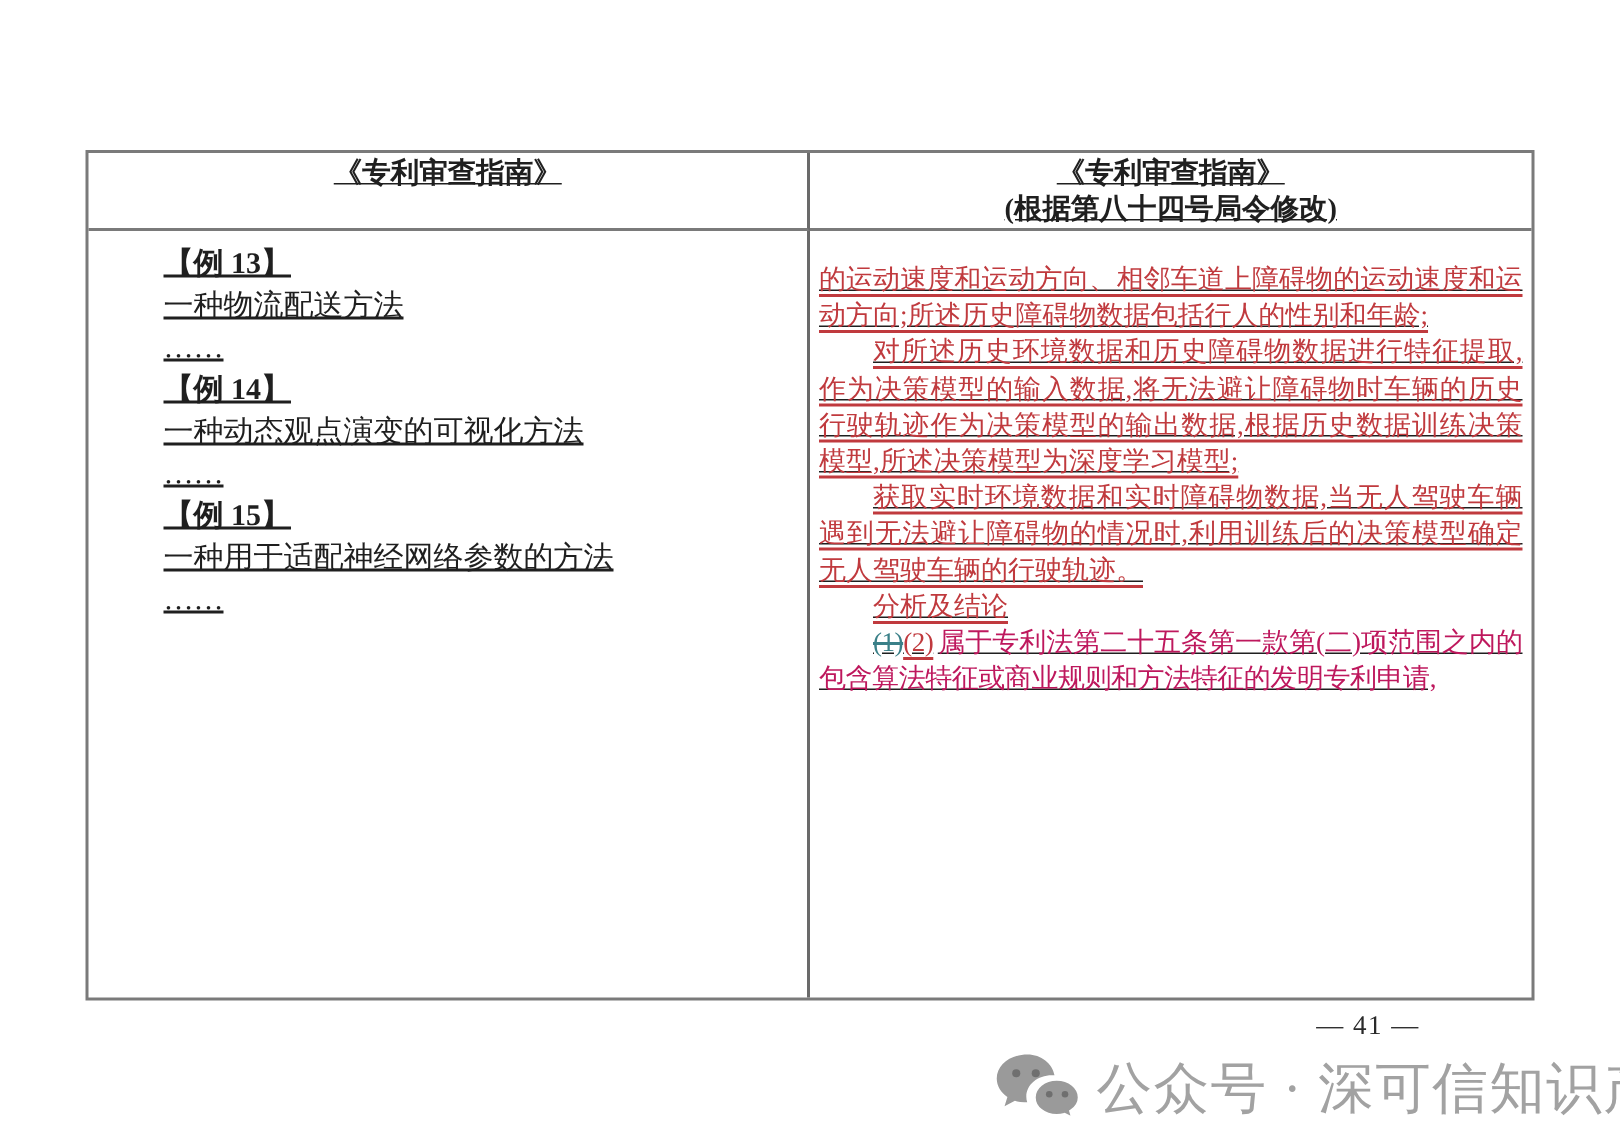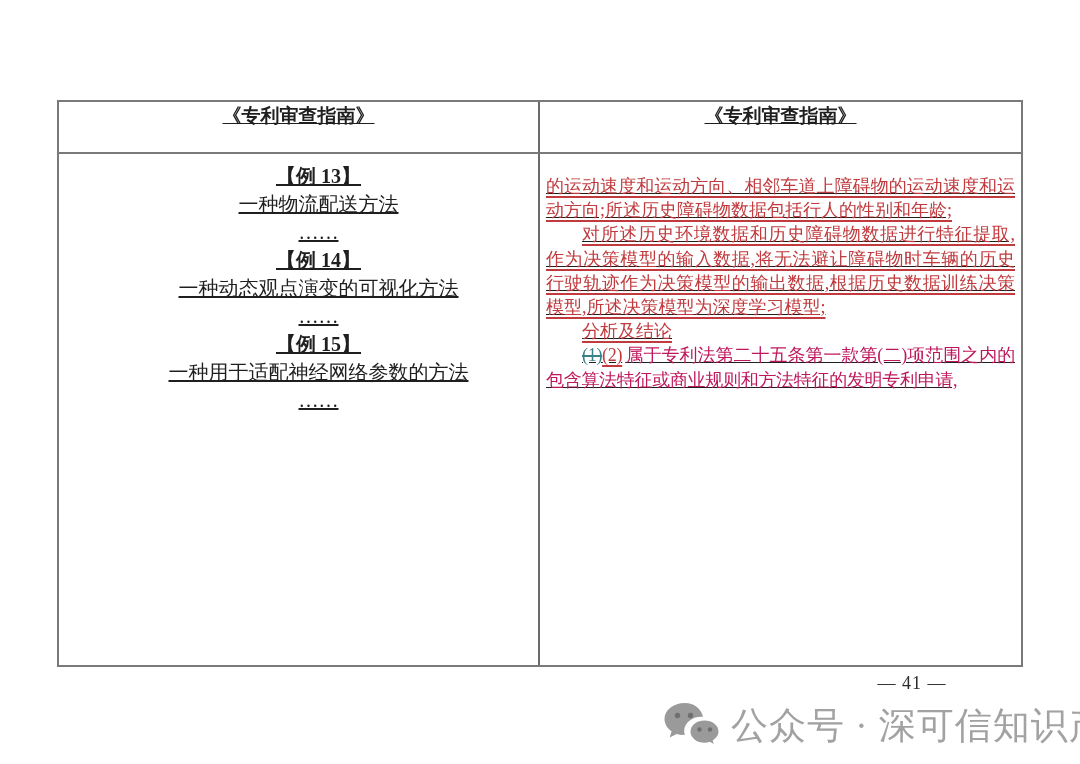--- a/index.html
+++ b/index.html
@@ -17,21 +17,21 @@
   .cell{overflow:hidden;text-decoration:underline;}
   .th{
     border-bottom:2px solid #7a7a7a;text-align:center;
     font-weight:700;font-size:19px;line-height:24px;padding-top:2px;
   }
   .th-left{border-right:2px solid #6a6a6a;}
   .td-left{
     border-right:2px solid #6a6a6a;
     padding:8px 10px 0 10px;font-size:20px;line-height:28px;
   }
-  .td-left p{margin:0;text-indent:2em;white-space:nowrap;text-align:center;}
+  .td-left p{margin:0;text-indent:2em;white-space:nowrap;}
   .td-left p.ex{font-weight:600;}
   .td-right{
     padding:20px 6px 0 6px;font-size:18px;line-height:24.2px;
     text-align:justify;
   }
   .td-right p{margin:0;text-indent:2em;}
   .td-right p.np{text-indent:0;}
   .red{
     color:#c03a3e;text-decoration:underline;
     text-decoration-thickness:1.5px;text-underline-offset:3.5px;
@@ -66,37 +66,39 @@
 <body>
 
 <div class="doc-table">
 
   <div class="cell th th-left">
     <div>《专利审查指南》</div>
   </div>
 
   <div class="cell th">
     <div>《专利审查指南》</div>
+    <div>(根据第八十四号局令修改)</div>
   </div>
 
   <div class="cell td-left">
     <p class="ex">【例 13】</p>
     <p>一种物流配送方法</p>
     <p>……</p>
     <p class="ex">【例 14】</p>
     <p>一种动态观点演变的可视化方法</p>
     <p>……</p>
     <p class="ex">【例 15】</p>
     <p>一种用于适配神经网络参数的方法</p>
     <p>……</p>
   </div>
 
   <div class="cell td-right">
     <p class="red np">的运动速度和运动方向、相邻车道上障碍物的运动速度和运动方向;所述历史障碍物数据包括行人的性别和年龄;</p>
     <p class="red">对所述历史环境数据和历史障碍物数据进行特征提取,作为决策模型的输入数据,将无法避让障碍物时车辆的历史行驶轨迹作为决策模型的输出数据,根据历史数据训练决策模型,所述决策模型为深度学习模型;</p>
+    <p class="red">获取实时环境数据和实时障碍物数据,当无人驾驶车辆遇到无法避让障碍物的情况时,利用训练后的决策模型确定无人驾驶车辆的行驶轨迹。</p>
     <p class="red">分析及结论</p>
     <p class="mixed">
       <span class="deleted">(1)</span><span class="inserted">(2)</span><span class="rest-black">属于专利法第二十五条第一款第(二)项范围之内的包含算法特征或商业规则和方法特征的发明专利申请,</span>
     </p>
   </div>
 
 </div>
 
 <div class="page-number">— 41 —</div>
 

